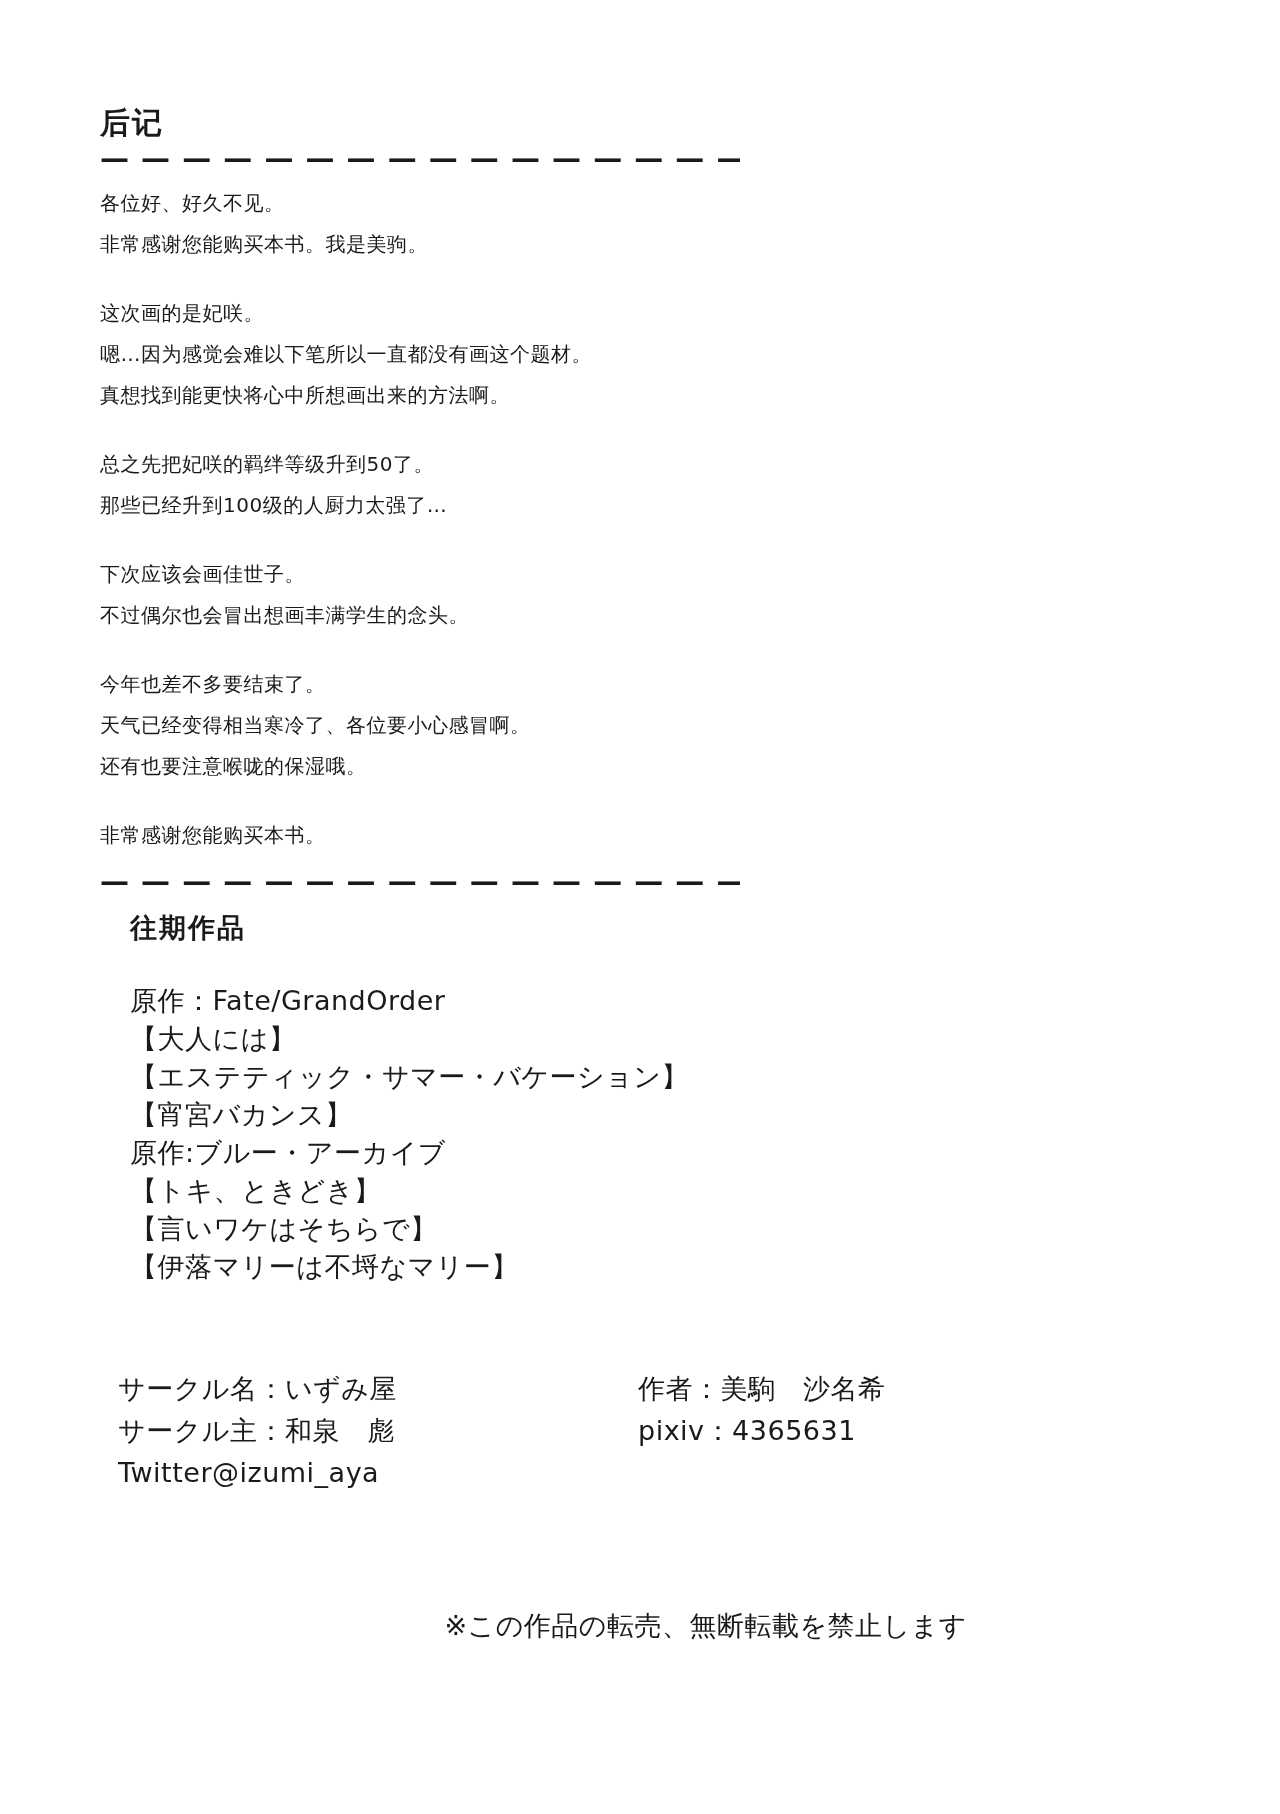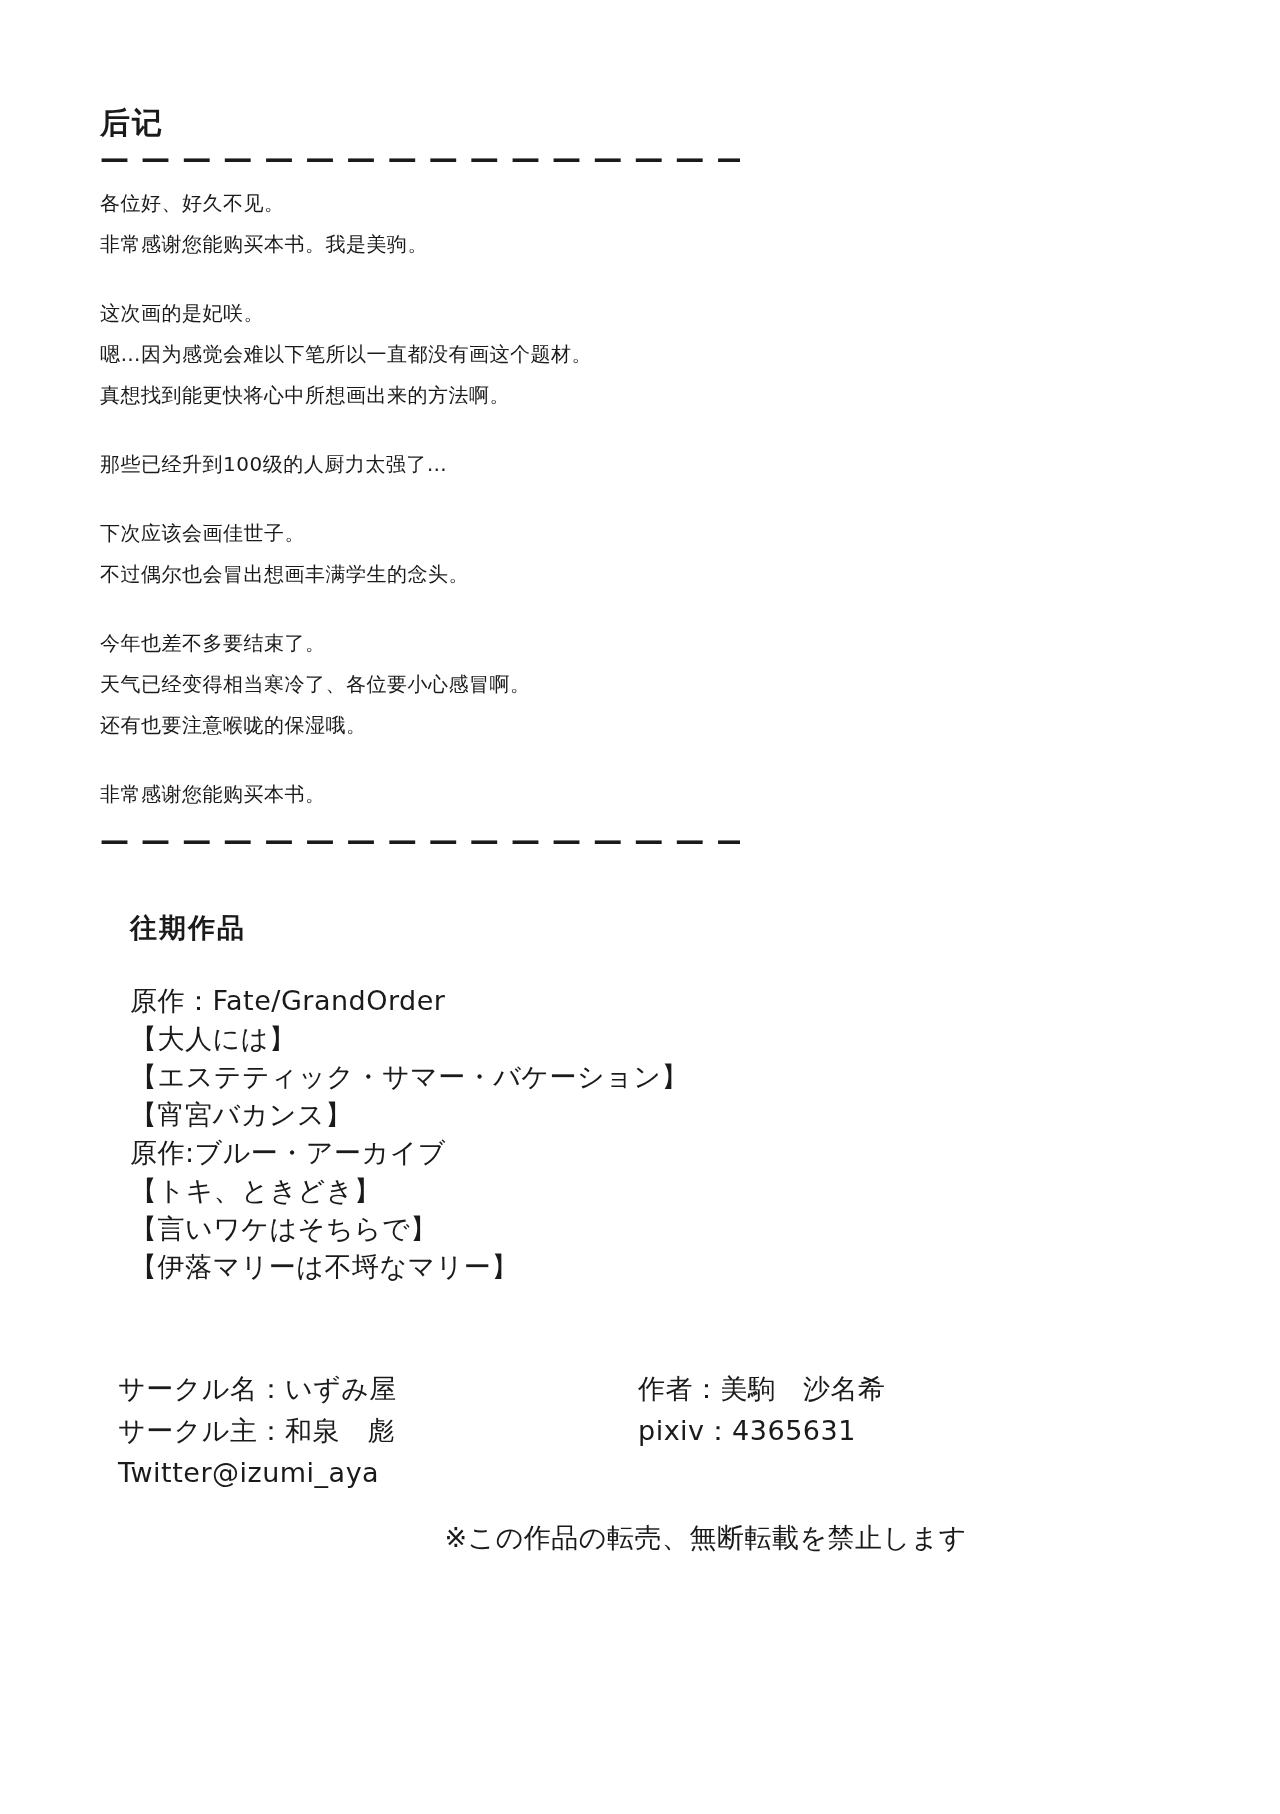--- a/index.html
+++ b/index.html
@@ -104,21 +104,21 @@
   .credit-line {
     font-size: 27px;
     line-height: 42px;
     font-weight: 500;
     letter-spacing: 0.5px;
     white-space: nowrap;
   }
   .notice {
     position: absolute;
     right: 58px;
-    top: 1520px;
+    top: 1608px;
     font-size: 27px;
     font-weight: 500;
     letter-spacing: 0.5px;
     white-space: nowrap;
   }
 </style>
 </head>
 <body>
 
 <div class="page">
@@ -129,20 +129,21 @@
 
     <p class="para">各位好、好久不见。</p>
     <p class="para">非常感谢您能购买本书。我是美驹。</p>
     <div class="gap"></div>
 
     <p class="para">这次画的是妃咲。</p>
     <p class="para">嗯…因为感觉会难以下笔所以一直都没有画这个题材。</p>
     <p class="para">真想找到能更快将心中所想画出来的方法啊。</p>
     <div class="gap"></div>
 
+    <p class="para">总之先把妃咲的羁绊等级升到50了。</p>
     <p class="para">那些已经升到100级的人厨力太强了…</p>
     <div class="gap"></div>
 
     <p class="para">下次应该会画佳世子。</p>
     <p class="para">不过偶尔也会冒出想画丰满学生的念头。</p>
     <div class="gap"></div>
 
     <p class="para">今年也差不多要结束了。</p>
     <p class="para">天气已经变得相当寒冷了、各位要小心感冒啊。</p>
     <p class="para">还有也要注意喉咙的保湿哦。</p>

